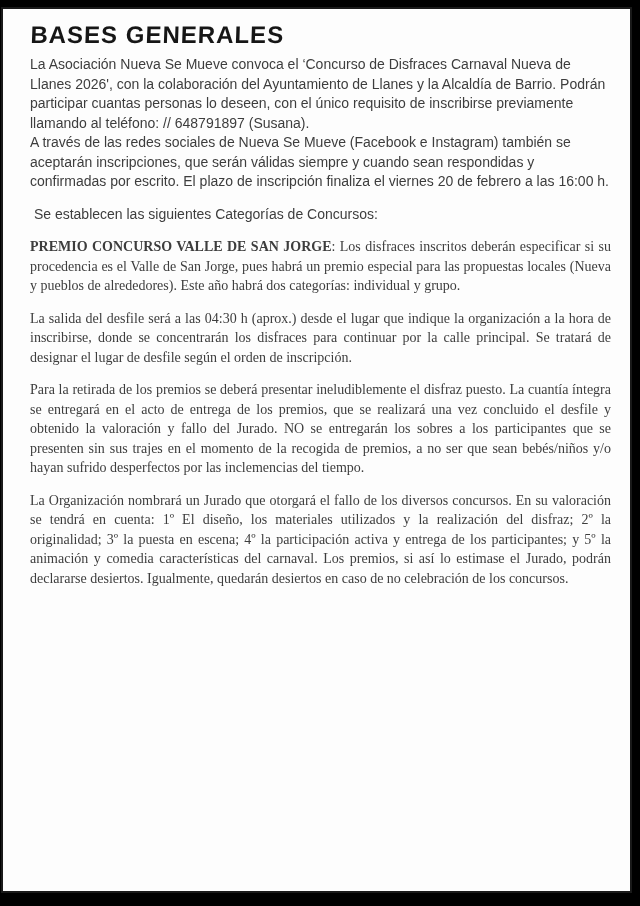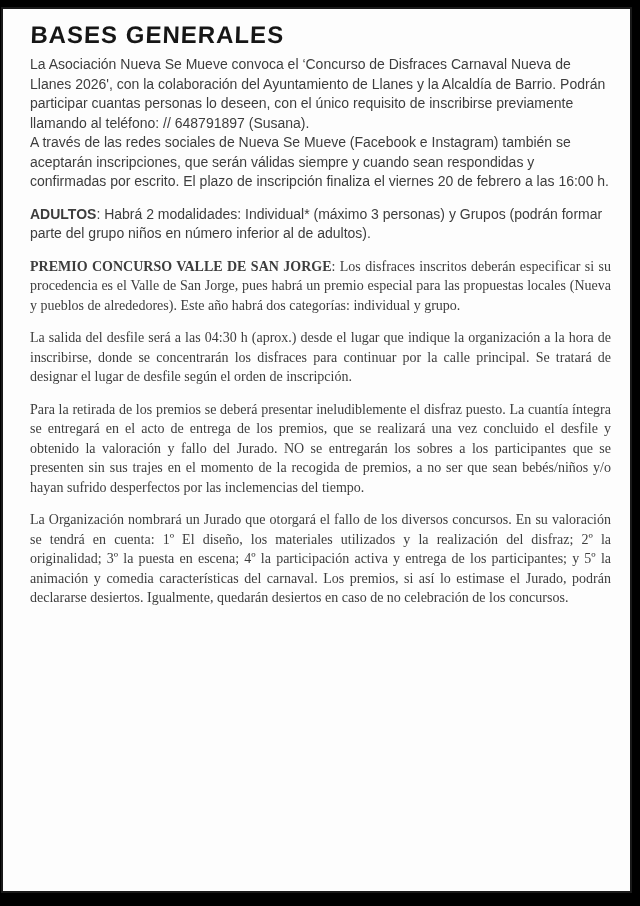--- a/index.html
+++ b/index.html
@@ -58,19 +58,19 @@
   }
 </style>
 </head>
 <body>
 
 <div class="page">
   <h1 class="doc-title">BASES GENERALES</h1>
   <div class="doc-body">
       <p class="para">La Asociación Nueva Se Mueve convoca el ‘Concurso de Disfraces Carnaval Nueva de Llanes 2026', con la colaboración del Ayuntamiento de Llanes y la Alcaldía de Barrio. Podrán participar cuantas personas lo deseen, con el único requisito de inscribirse previamente llamando al teléfono: // 648791897 (Susana).
 A través de las redes sociales de Nueva Se Mueve (Facebook e Instagram) también se aceptarán inscripciones, que serán válidas siempre y cuando sean respondidas y confirmadas por escrito. El plazo de inscripción finaliza el viernes 20 de febrero a las 16:00 h.</p>
-      <p class="para"><strong>ADULTOS</strong>: Habrá 2 modalidades: Individual* (máximo 3 personas) y Grupos (podrán formar parte del grupo niños en número inferior al de adultos).</p>
+      <p class="para"> Se establecen las siguientes Categorías de Concursos:</p>
       <p class="para justify"><strong>PREMIO CONCURSO VALLE DE SAN JORGE</strong>: Los disfraces inscritos deberán especificar si su procedencia es el Valle de San Jorge, pues habrá un premio especial para las propuestas locales (Nueva y pueblos de alrededores). Este año habrá dos categorías: individual y grupo.</p>
       <p class="para justify">La salida del desfile será a las 04:30 h (aprox.) desde el lugar que indique la organización a la hora de inscribirse, donde se concentrarán los disfraces para continuar por la calle principal. Se tratará de designar el lugar de desfile según el orden de inscripción.</p>
       <p class="para justify">Para la retirada de los premios se deberá presentar ineludiblemente el disfraz puesto. La cuantía íntegra se entregará en el acto de entrega de los premios, que se realizará una vez concluido el desfile y obtenido la valoración y fallo del Jurado. NO se entregarán los sobres a los participantes que se presenten sin sus trajes en el momento de la recogida de premios, a no ser que sean bebés/niños y/o hayan sufrido desperfectos por las inclemencias del tiempo.</p>
       <p class="para justify">La Organización nombrará un Jurado que otorgará el fallo de los diversos concursos. En su valoración se tendrá en cuenta: 1º El diseño, los materiales utilizados y la realización del disfraz; 2º la originalidad; 3º la puesta en escena; 4º la participación activa y entrega de los participantes; y 5º la animación y comedia características del carnaval. Los premios, si así lo estimase el Jurado, podrán declararse desiertos. Igualmente, quedarán desiertos en caso de no celebración de los concursos.</p>
     </div>
 </div>
 
 </body></html>

